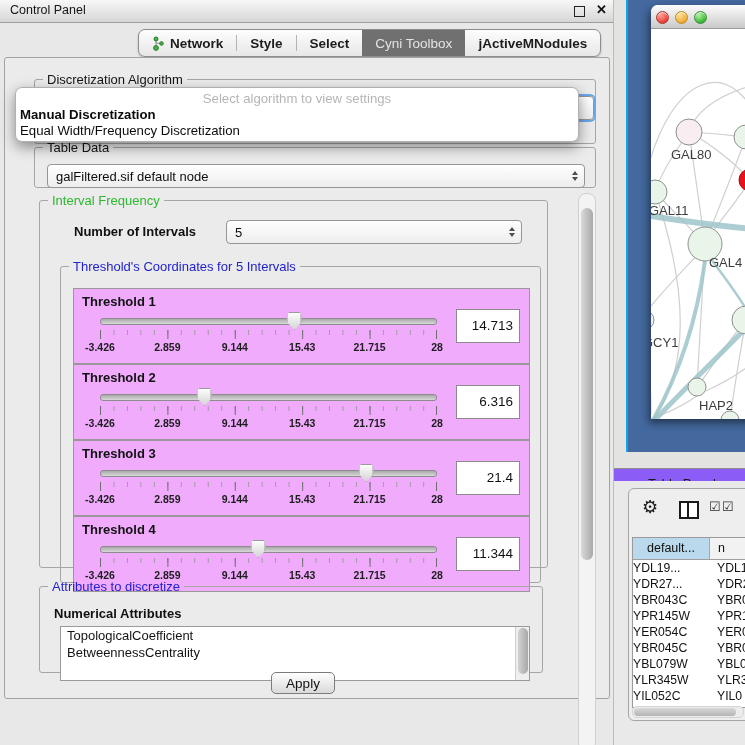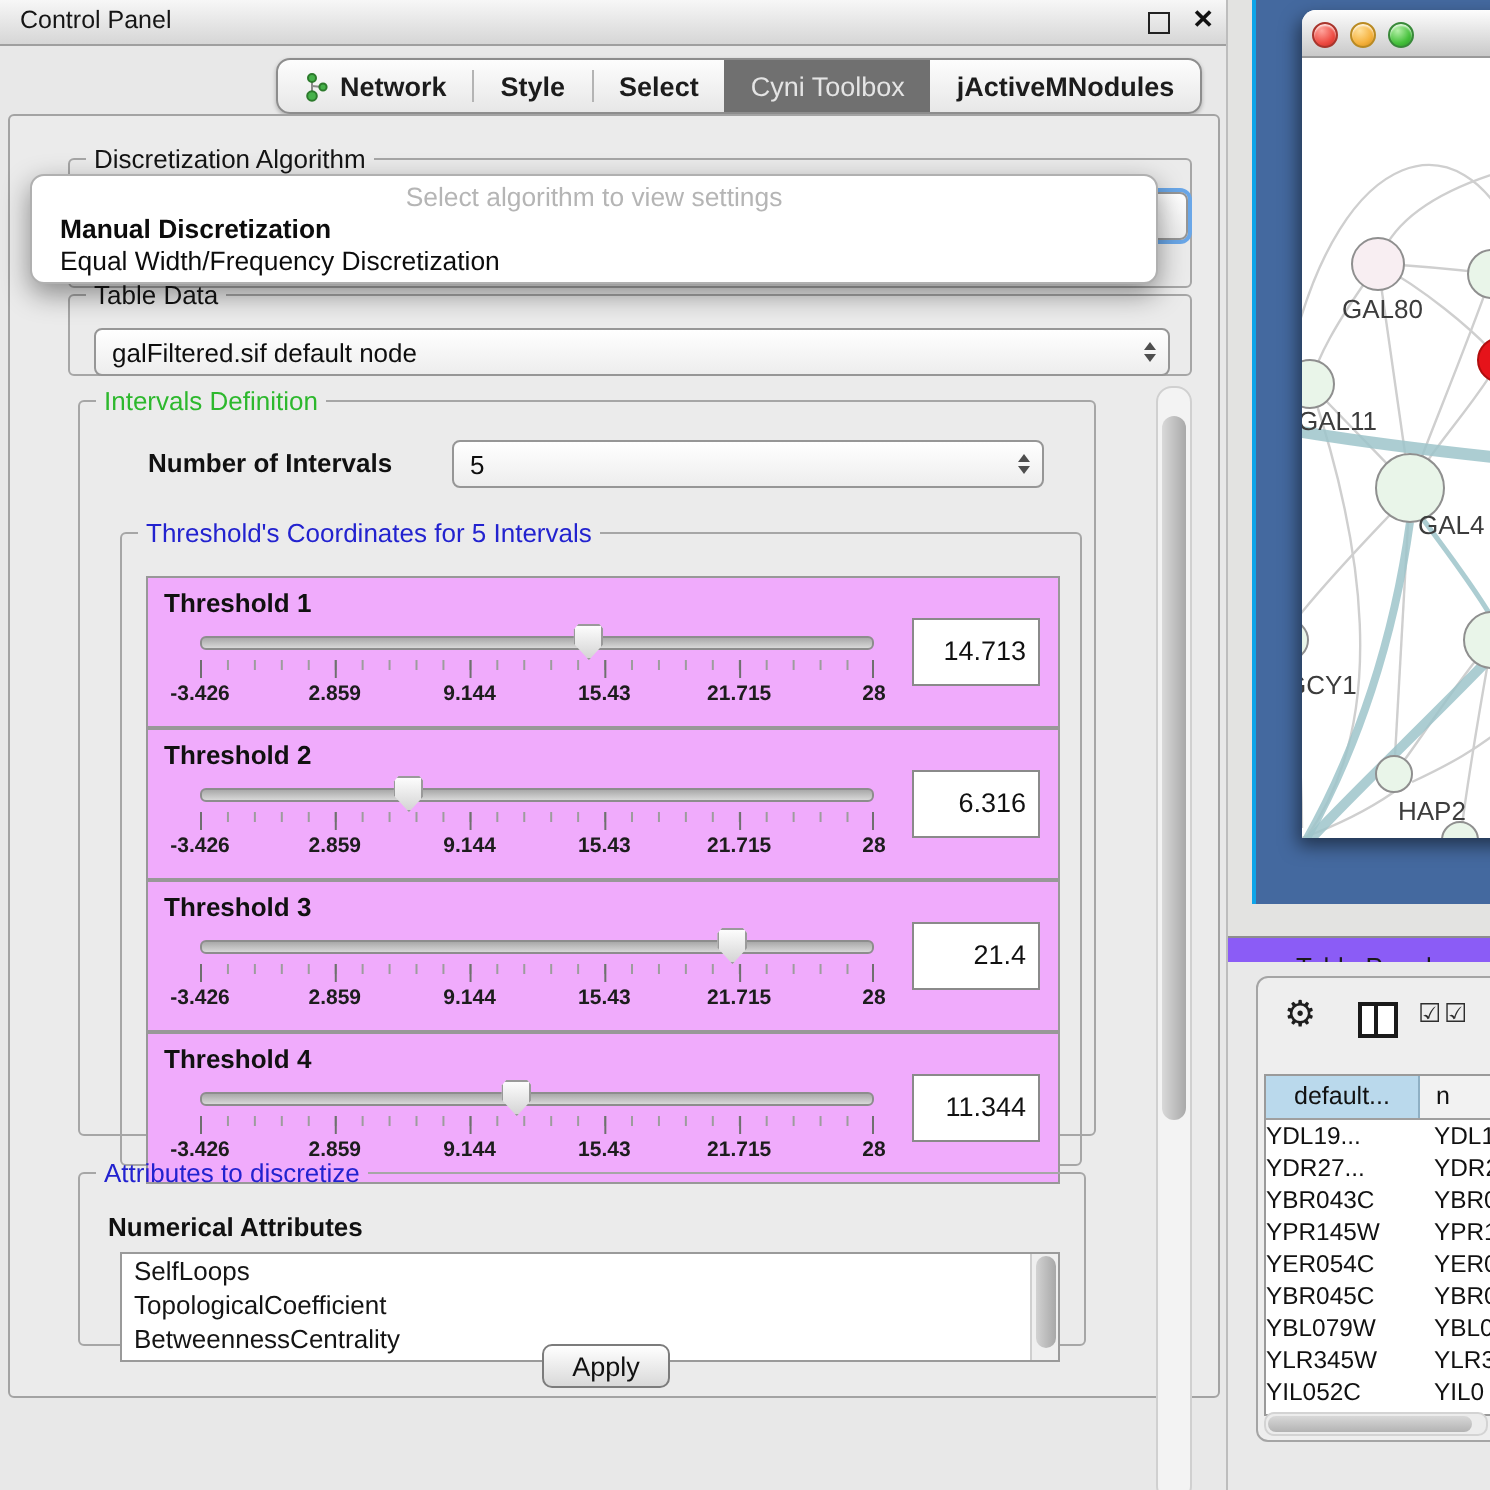--- a/index.html
+++ b/index.html
@@ -30,21 +30,21 @@
   fieldset{position:absolute;margin:0;padding:0;border:1px solid #a6a6a6;border-radius:3px}
   legend{font-size:13px;padding:0 4px;margin-left:8px;white-space:nowrap}
   .g-dark>legend{color:#141414}
   .g-green>legend{color:#2db82d}
   .g-blue>legend{color:#2222cf}
 
   .algo-group{left:29px;top:14px;width:560px;height:70px}
   .algo-combo{left:41px;top:38px;width:548px;box-shadow:0 0 0 2px #6aa7e8;z-index:1}
   .popup{position:absolute;left:10px;top:29px;width:562px;height:53px;background:#fff;
       border:1px solid #b0b0b0;border-radius:7px;box-shadow:0 5px 14px rgba(0,0,0,.42);z-index:6}
-  .popt{position:absolute;left:0;right:0;height:16px;font-size:13.2px;line-height:16px;padding-left:14px}
+  .popt{position:absolute;left:0;right:0;height:16px;font-size:13.2px;line-height:16px;padding-left:4px}
   .popt.ph{top:3px;text-align:center;color:#b5b5b5;padding-left:0}
   .popt.b{top:19px;font-weight:700;color:#0c0c0c}
   .popt.n{top:35px;color:#0c0c0c}
 
   .td-group{left:29px;top:82px;width:560px;height:46px}
   .combo{position:absolute;height:24px;border:1px solid #969696;border-radius:4px;
       background:linear-gradient(#ffffff,#ededed);font-size:13px;line-height:23px;padding-left:8px;color:#0e0e0e;box-sizing:border-box}
   .stepper{position:absolute;right:6px;top:0;height:100%;display:flex;flex-direction:column;justify-content:center;gap:2px}
   .arr-u{width:0;height:0;border-left:3.5px solid transparent;border-right:3.5px solid transparent;border-bottom:4px solid #4e4e4e}
   .arr-d{width:0;height:0;border-left:3.5px solid transparent;border-right:3.5px solid transparent;border-top:4px solid #4e4e4e}
@@ -179,21 +179,21 @@
       <div class="combo td-combo">
         <span>galFiltered.sif default node</span>
         <span class="stepper">
             <span class="arr-u"></span>
             <span class="arr-d"></span>
           </span>
       </div>
     </fieldset>
 
     <fieldset class="iv-group g-green">
-      <legend>Intervals Definition</legend>
+      <legend>Interval Frequency</legend>
       <div class="noi-label">Number of Intervals</div>
       <div class="combo noi-combo">
         <span>5</span>
         <span class="stepper">
             <span class="arr-u"></span>
             <span class="arr-d"></span>
           </span>
       </div>
 
       <fieldset class="th-group g-blue">
@@ -270,21 +270,20 @@
           </div>
           <div class="th-value">11.344</div>
         </div>
       </fieldset>
     </fieldset>
 
     <fieldset class="attr-group g-blue">
       <legend>Attributes to discretize</legend>
       <div class="attr-label">Numerical Attributes</div>
       <div class="listbox">
-        <div class="li">SelfLoops</div>
         <div class="li">TopologicalCoefficient</div>
         <div class="li">BetweennessCentrality</div>
         <div class="vscroll-in">
             <div class="vthumb"></div>
           </div>
       </div>
     </fieldset>
 
     <button class="apply">Apply</button>
 

